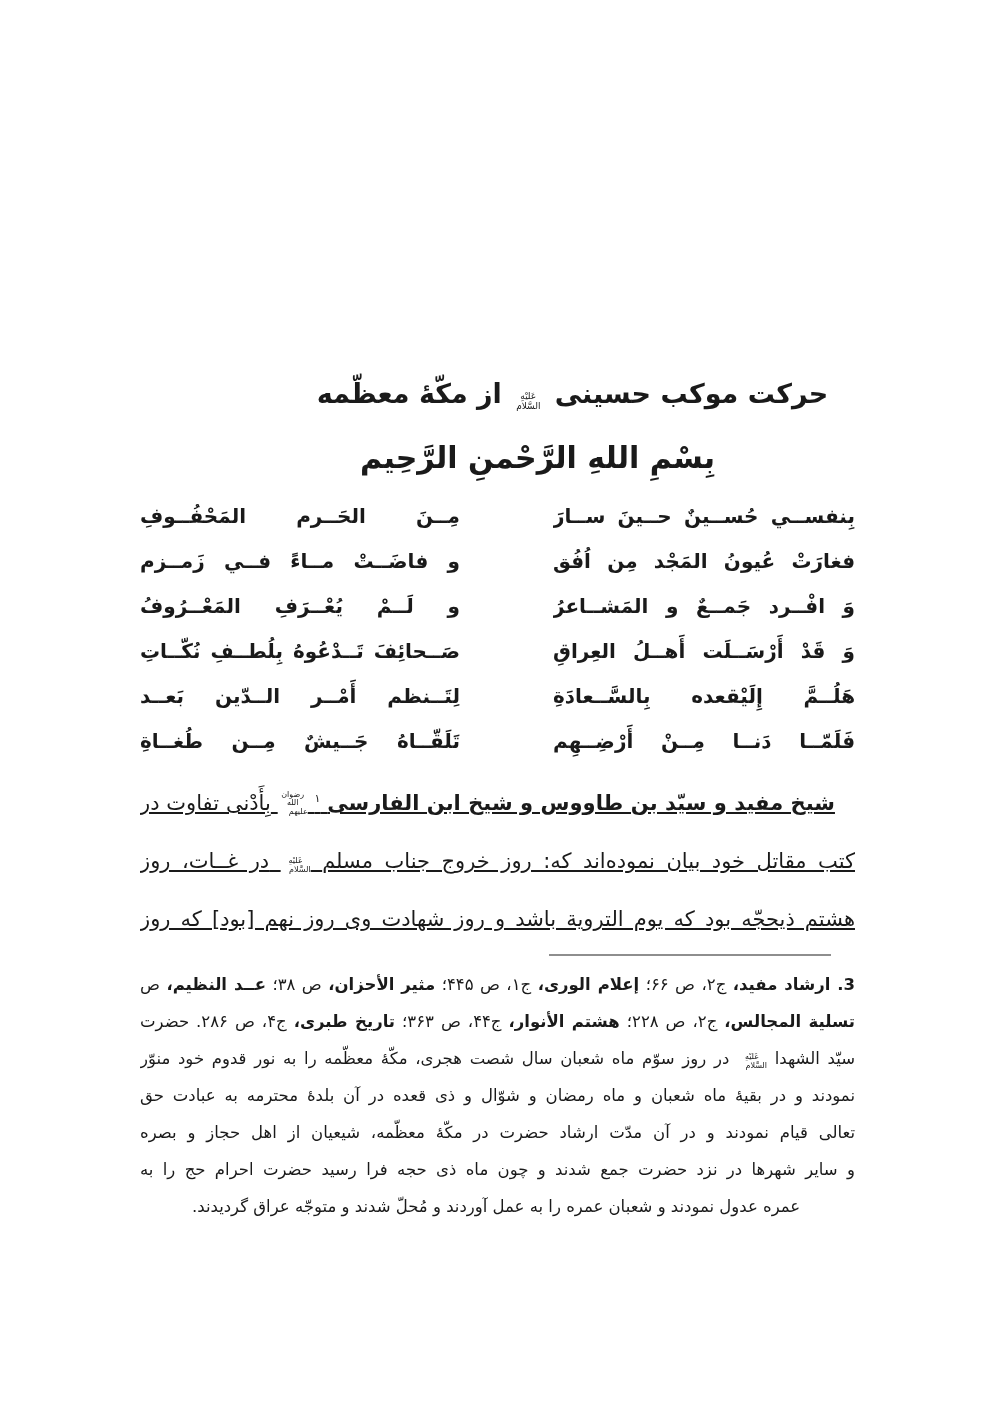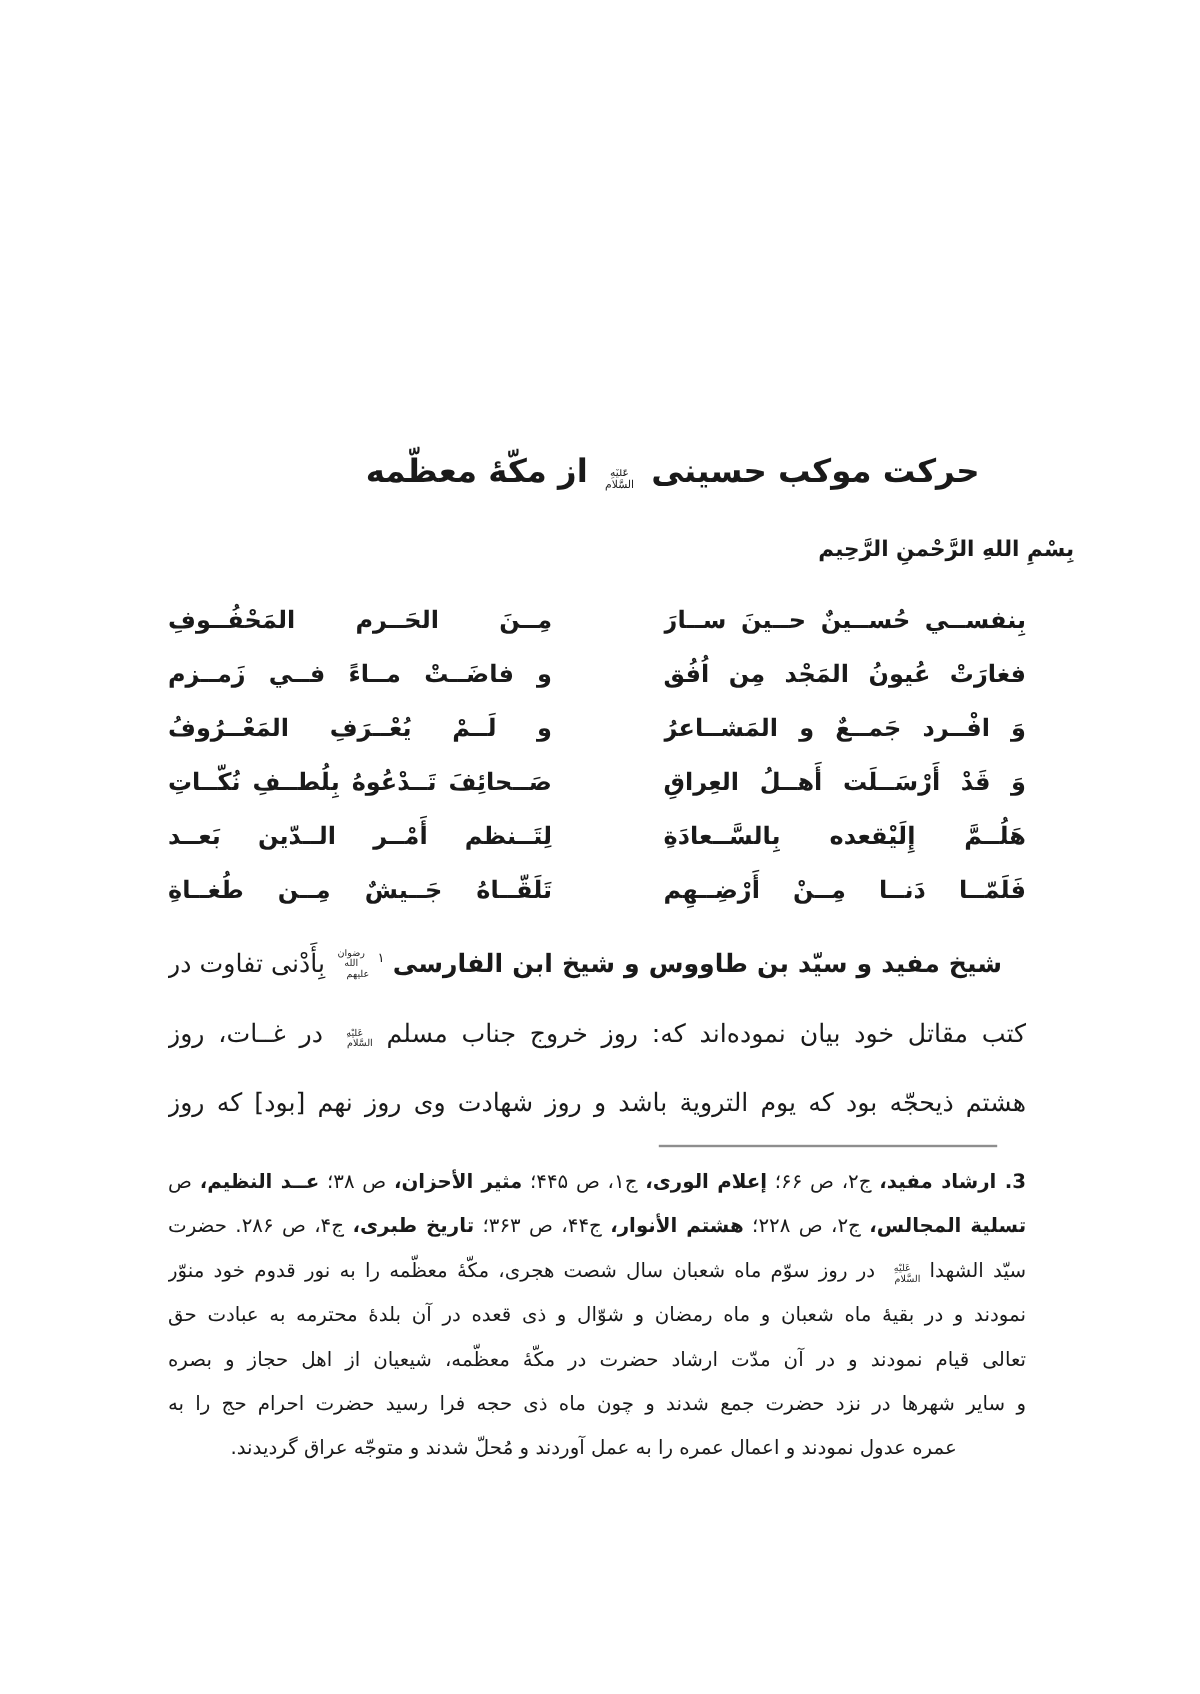--- a/index.html
+++ b/index.html
@@ -22,29 +22,30 @@
     padding:372px 145px 0 140px; 
   }
   
   .title{
     margin:0;
     font-size:27px;
     font-weight:bold;
     line-height:44px;
     text-align:center;
     position:relative;
-    left:63px;               
+    left:75px;               
     white-space:nowrap;
   }
   
   .bismillah{
     margin-top:22px;
-    font-size:18px;
+    font-size:30px;
     font-weight:bold;
     line-height:40px;
+    text-align:center;
     position:relative;
     left:40px;
   }
   
   .poem{margin-top:16px;}
   .verse-row{
     height:45px;
     line-height:45px;
     display:flex;
     justify-content:space-between;
@@ -54,21 +55,21 @@
   .hemistich{
     text-align:justify;
     text-align-last:justify;
     -moz-text-align-last:justify;
     overflow:hidden;
     height:45px;
   }
   .hemistich.right{width:302px;}
   .hemistich.left{width:320px;}
   
-  .prose{margin-top:10px;}
+  .prose{margin-top:10px;text-decoration:underline;}
   .prose-line{
     font-size:21px;
     height:58px;
     line-height:58px;
     text-align:justify;
     text-align-last:justify;
     -moz-text-align-last:justify;
     overflow:hidden;
   }
   .indent-line{padding-right:20px;}
@@ -166,16 +167,16 @@
 
   <div class="fn-rule"></div>
 
   <div class="footnote">
       <div class="fn-line"><span class="seg-b">3. ارشاد مفید،</span> <span class="seg-r">ج۲، ص ۶۶؛</span> <span class="seg-b">إعلام الوری،</span> <span class="seg-r">ج۱، ص ۴۴۵؛</span> <span class="seg-b">مثیر الأحزان،</span> <span class="seg-r">ص ۳۸؛</span> <span class="seg-b">عــد النظیم،</span> <span class="seg-r">ص ۵۴۶؛</span></div>
       <div class="fn-line"><span class="seg-b">تسلیة المجالس،</span> <span class="seg-r">ج۲، ص ۲۲۸؛</span> <span class="seg-b">هشتم الأنوار،</span> <span class="seg-r">ج۴۴، ص ۳۶۳؛</span> <span class="seg-b">تاریخ طبری،</span> <span class="seg-r">ج۴، ص ۲۸۶. حضرت</span></div>
       <div class="fn-line"><span class="seg-r">سیّد الشهدا</span> <span class="sym">عَلَيْهِ السَّلام</span> <span class="seg-r">در روز سوّم ماه شعبان سال شصت هجری، مکّۀ معظّمه را به نور قدوم خود منوّر</span></div>
       <div class="fn-line"><span class="seg-r">نمودند و در بقیۀ ماه شعبان و ماه رمضان و شوّال و ذی قعده در آن بلدۀ محترمه به عبادت حق</span></div>
       <div class="fn-line"><span class="seg-r">تعالی قیام نمودند و در آن مدّت ارشاد حضرت در مکّۀ معظّمه، شیعیان از اهل حجاز و بصره</span></div>
       <div class="fn-line"><span class="seg-r">و سایر شهرها در نزد حضرت جمع شدند و چون ماه ذی حجه فرا رسید حضرت احرام حج را به</span></div>
-      <div class="fn-line last-line"><span class="seg-r">عمره عدول نمودند و اعمال عمره را به عمل آوردند و مُحلّ شدند و متوجّه عراق گردیدند.</span></div>
+      <div class="fn-line last-line"><span class="seg-r">عمره عدول نمودند و شعبان عمره را به عمل آوردند و مُحلّ شدند و متوجّه عراق گردیدند.</span></div>
     </div>
 
 </div>
 
 </body></html>

